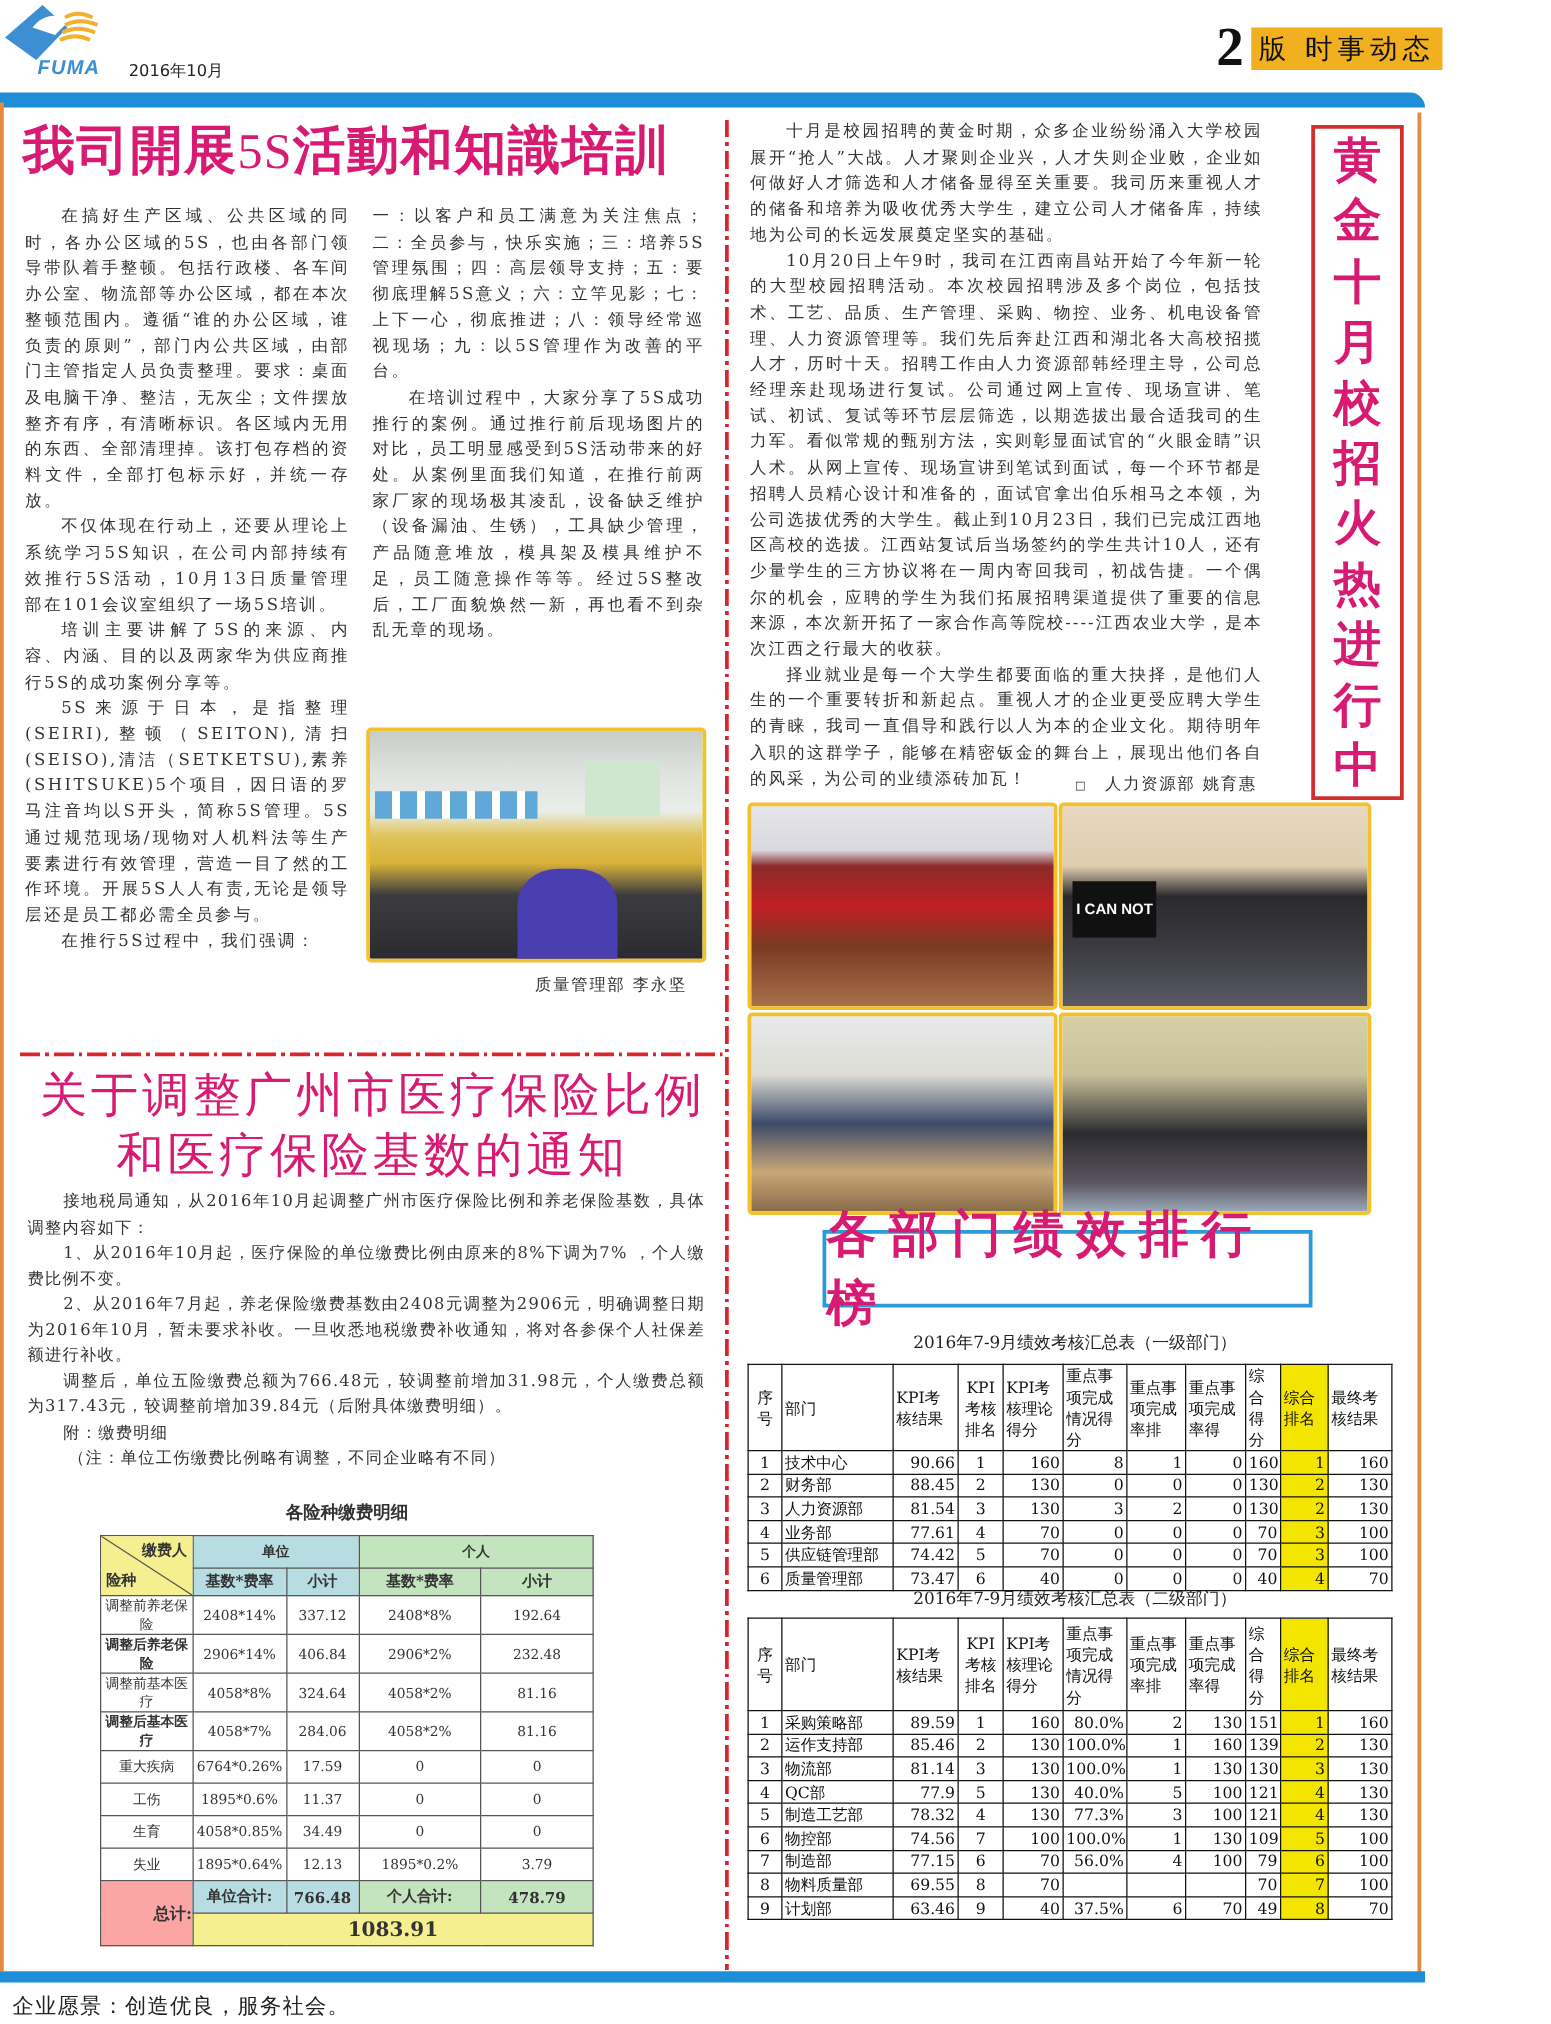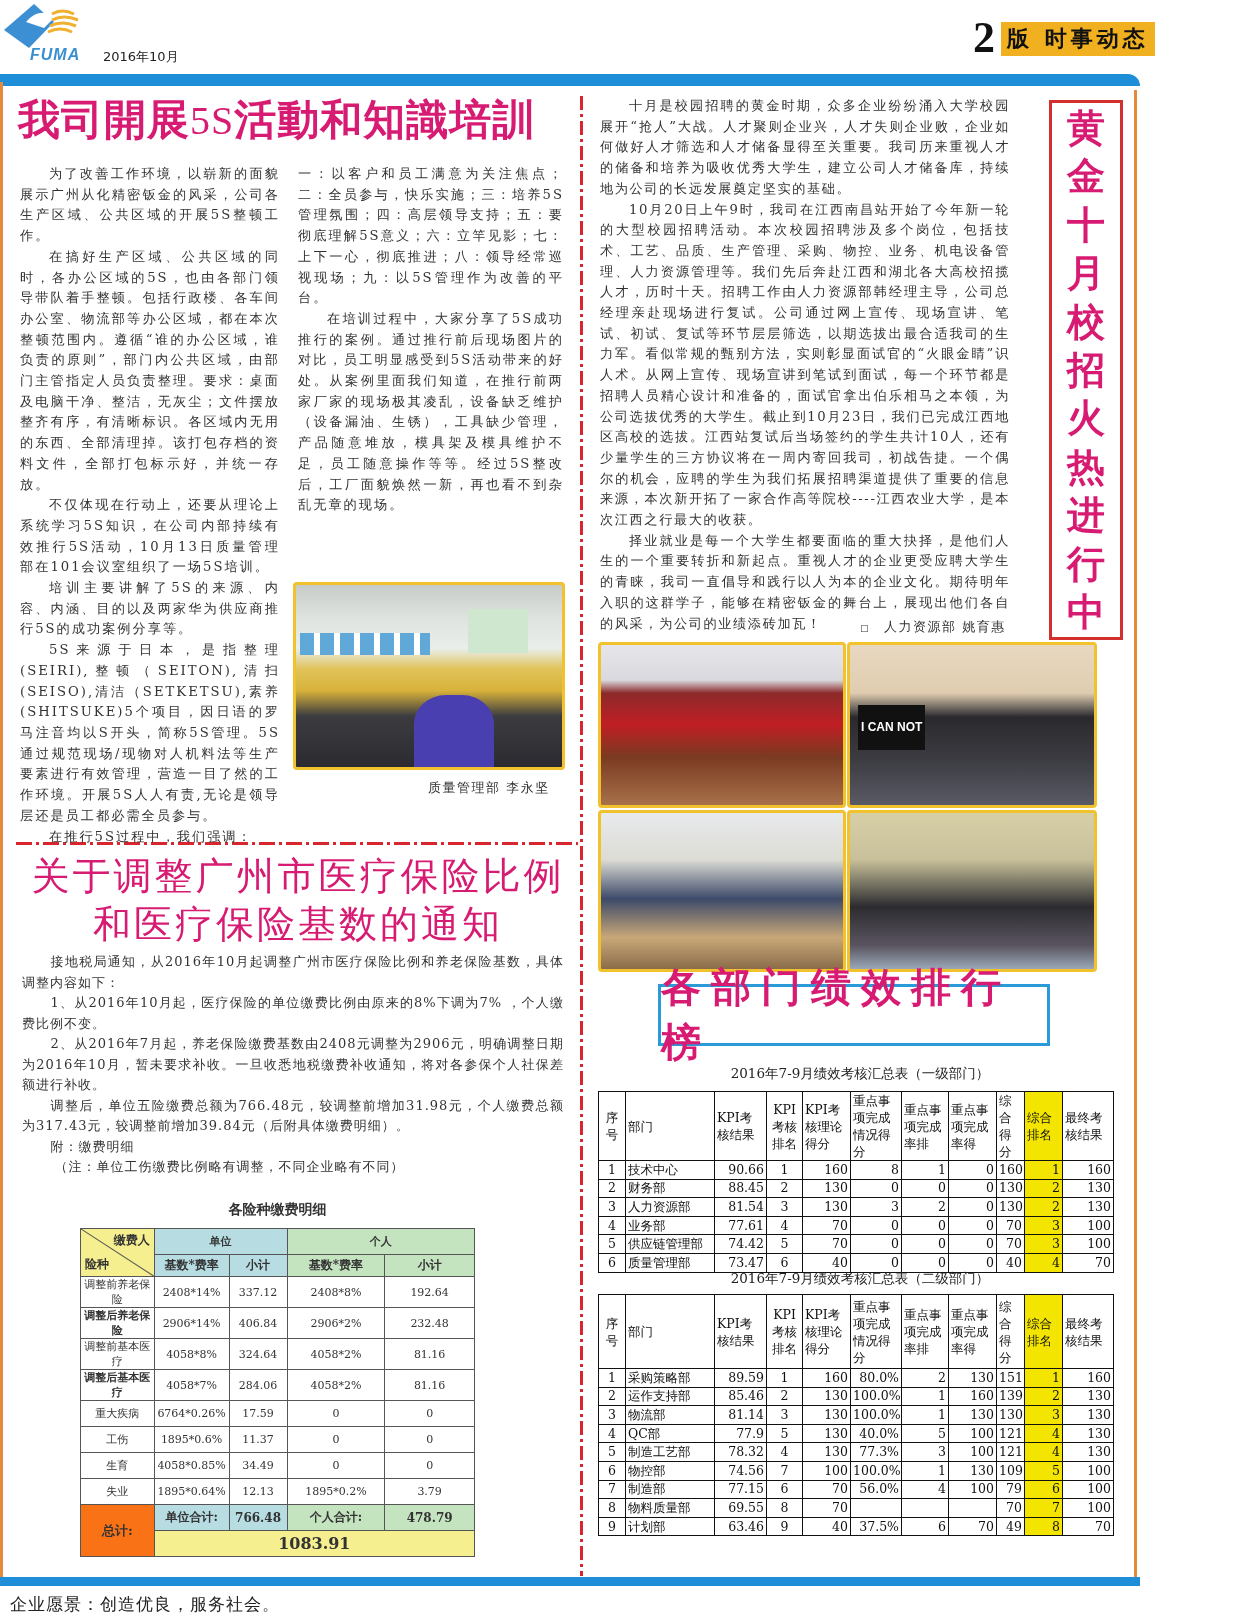--- a/index.html
+++ b/index.html
@@ -5,21 +5,21 @@
   * { box-sizing: border-box; margin: 0; padding: 0; }
   html, body { width: 1241px; height: 1619px; background: #ffffff; overflow: hidden; }
   body { position: relative; font-family: "DejaVu Serif", "Liberation Serif", serif; color: #222; }
 
   
   .logo { position: absolute; left: 4px; top: 2px; width: 90px; height: 60px; }
   .logo-text { position: absolute; left: 30px; top: 46px; font-family: "Liberation Sans", sans-serif; font-weight: bold; font-style: italic; font-size: 16px; color: #3a8fd0; letter-spacing: 1px; }
   .issue-date { position: absolute; left: 103px; top: 48px; font-family: "DejaVu Sans", sans-serif; font-size: 13px; color: #222; }
   .page-tag { position: absolute; left: 973px; top: 18px; display: flex; align-items: flex-end; }
   .page-num { font-family: "Liberation Serif", serif; font-weight: bold; font-size: 44px; line-height: 40px; color: #111; margin-right: 6px; }
-  .section-name { background: #f0b020; font-family: "DejaVu Sans", sans-serif; font-weight: bold; font-size: 22px; color: #111; padding: 2px 6px; letter-spacing: 4px; margin-bottom: 2px; }
+  .section-name { background: #f0b020; font-family: "DejaVu Sans", sans-serif; font-weight: normal; font-size: 22px; color: #111; padding: 2px 6px; letter-spacing: 4px; margin-bottom: 2px; }
 
   
   .frame-top { position: absolute; left: 0; top: 74px; width: 1140px; height: 12px; background: #1e8ed8; border-top-right-radius: 28px; }
   .frame-left { position: absolute; left: 0; top: 82px; width: 3px; height: 1495px; background: #e58a3a; }
   .frame-right { position: absolute; left: 1134px; top: 90px; width: 3px; height: 1490px; background: #e58a3a; }
   .frame-bottom { position: absolute; left: 0; top: 1577px; width: 1140px; height: 9px; background: #1e8ed8; }
   .footer-slogan { position: absolute; left: 10px; top: 1593px; font-size: 17px; color: #222; letter-spacing: 1px; }
 
   .v-divider { position: absolute; left: 580px; top: 96px; width: 3px; height: 1480px;
     background: repeating-linear-gradient(to bottom, #d9262e 0 14px, transparent 14px 18px, #d9262e 18px 21px, transparent 21px 25px); }
@@ -54,21 +54,21 @@
   table.ins { position: absolute; left: 80px; top: 1228px; width: 395px; border-collapse: collapse; font-size: 11px; color: #333; }
   table.ins td { border: 1px solid #555; height: 26px; text-align: center; }
   table.ins .head-unit { background: #b7dde3; font-weight: bold; }
   table.ins .head-person { background: #c4e3bf; font-weight: bold; }
   table.ins .corner { background: #f5ef90; position: relative; height: 44px; }
   table.ins .corner .top { position: absolute; right: 4px; top: 3px; font-weight: bold; font-size: 12px; }
   table.ins .corner .bot { position: absolute; left: 4px; bottom: 3px; font-weight: bold; font-size: 12px; }
   table.ins .corner svg { position: absolute; left: 0; top: 0; width: 100%; height: 100%; }
   table.ins .sub { height: 22px; font-size: 12px; }
   table.ins .bold-row td:first-child { font-weight: bold; }
-  table.ins .total-label { background: #f97316; font-weight: bold; font-size: 13px; }
+  table.ins .total-label { background: #fca5a5; font-weight: bold; font-size: 13px; text-align: right; }
   table.ins .total-unit { background: #b7dde3; font-weight: bold; font-size: 12px; }
   table.ins .total-person { background: #c4e3bf; font-weight: bold; font-size: 12px; }
   table.ins .grand { background: #f5ef90; font-weight: bold; font-size: 16px; }
 
   
   .col-rec { left: 600px; top: 96px; width: 410px; font-size: 13.2px; line-height: 20.7px; letter-spacing: 1.6px; }
   .byline-rec { position: absolute; left: 860px; top: 618px; font-size: 13px; letter-spacing: 1.5px; color: #333; }
   .byline-rec .sq { font-size: 9px; margin-right: 14px; }
   .banner { position: absolute; left: 1049px; top: 100px; width: 74px; height: 540px; border: 3px solid #d32f2f; display: flex; flex-direction: column; align-items: center; justify-content: space-between; padding: 2px 0; }
   .banner span { font-family: "DejaVu Sans", sans-serif; font-weight: bold; font-size: 38px; color: #d81b72; line-height: 46px; }
@@ -120,21 +120,20 @@
 <div class="frame-top"></div>
 <div class="frame-left"></div>
 <div class="frame-right"></div>
 <div class="v-divider"></div>
 <div class="h-divider"></div>
 
 <div class="title-5s">
   <b>我司開展</b><span>5S</span><b>活動和知識培訓</b>
 </div>
 <div class="body-text col-a">
-  <p>为了改善工作环境，以崭新的面貌展示广州从化精密钣金的风采，公司各生产区域、公共区域的开展5S整顿工作。</p>
   <p>在搞好生产区域、公共区域的同时，各办公区域的5S，也由各部门领导带队着手整顿。包括行政楼、各车间办公室、物流部等办公区域，都在本次整顿范围内。遵循“谁的办公区域，谁负责的原则”，部门内公共区域，由部门主管指定人员负责整理。要求：桌面及电脑干净、整洁，无灰尘；文件摆放整齐有序，有清晰标识。各区域内无用的东西、全部清理掉。该打包存档的资料文件，全部打包标示好，并统一存放。</p>
   <p>不仅体现在行动上，还要从理论上系统学习5S知识，在公司内部持续有效推行5S活动，10月13日质量管理部在101会议室组织了一场5S培训。</p>
   <p>培训主要讲解了5S的来源、内容、内涵、目的以及两家华为供应商推行5S的成功案例分享等。</p>
   <p>5S来源于日本，是指整理(SEIRI),整顿（SEITON),清扫(SEISO),清洁（SETKETSU),素养(SHITSUKE)5个项目，因日语的罗马注音均以S开头，简称5S管理。5S通过规范现场/现物对人机料法等生产要素进行有效管理，营造一目了然的工作环境。开展5S人人有责,无论是领导层还是员工都必需全员参与。</p>
   <p>在推行5S过程中，我们强调：</p>
 </div>
 <div class="body-text col-b">
   <p class="noindent">一：以客户和员工满意为关注焦点；二：全员参与，快乐实施；三：培养5S管理氛围；四：高层领导支持；五：要彻底理解5S意义；六：立竿见影；七：上下一心，彻底推进；八：领导经常巡视现场；九：以5S管理作为改善的平台。</p>
   <p>在培训过程中，大家分享了5S成功推行的案例。通过推行前后现场图片的对比，员工明显感受到5S活动带来的好处。从案例里面我们知道，在推行前两家厂家的现场极其凌乱，设备缺乏维护（设备漏油、生锈），工具缺少管理，产品随意堆放，模具架及模具维护不足，员工随意操作等等。经过5S整改后，工厂面貌焕然一新，再也看不到杂乱无章的现场。</p>
 </div>

